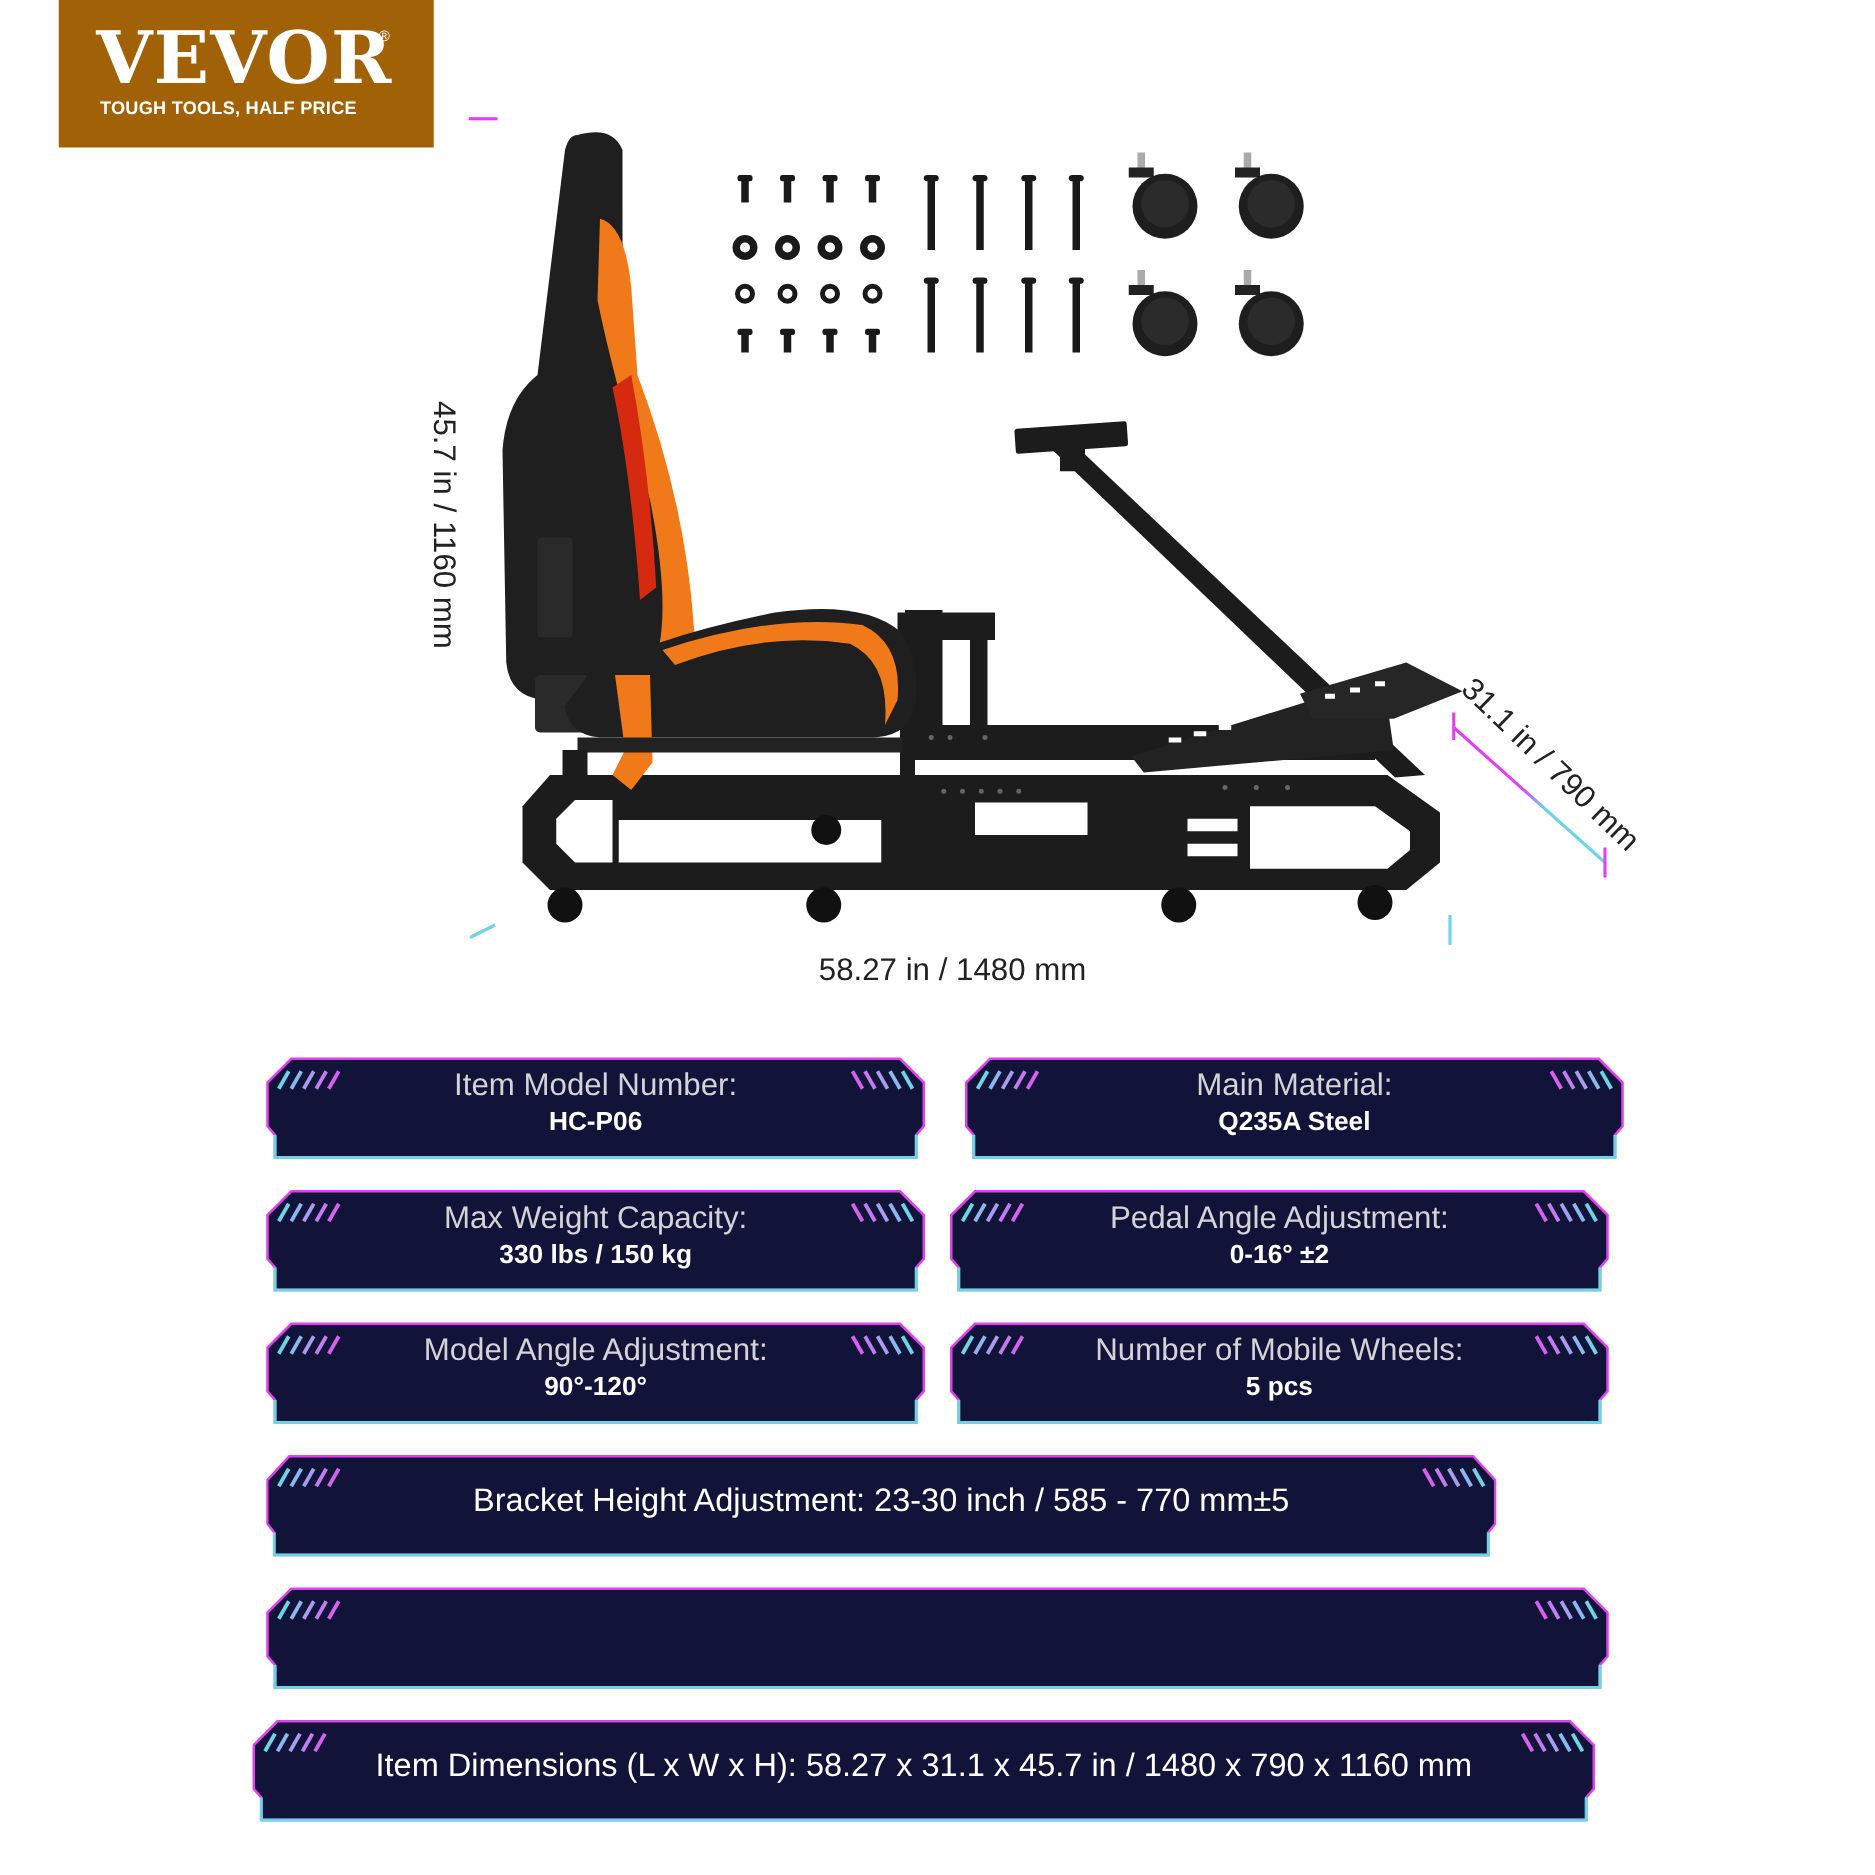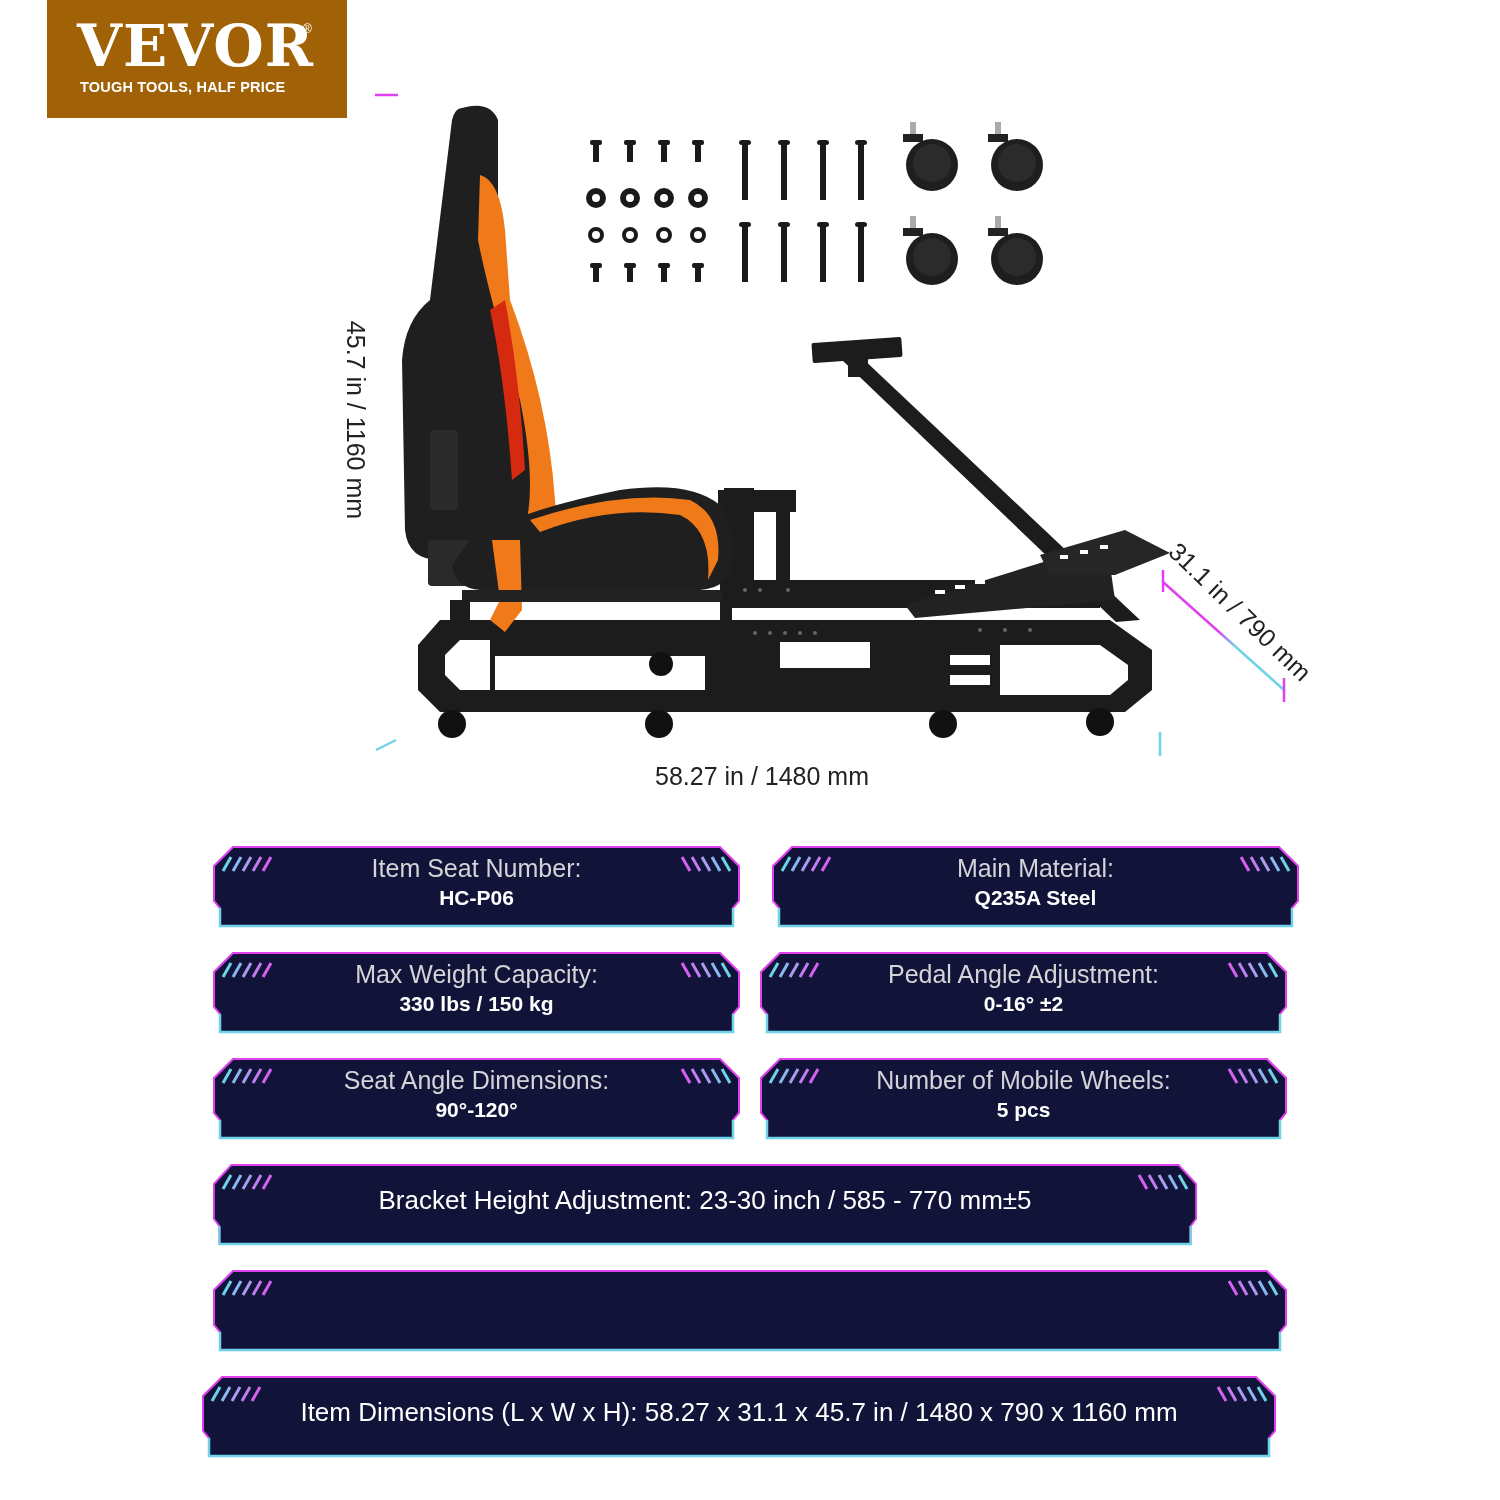--- a/index.html
+++ b/index.html
@@ -281,21 +281,21 @@
   <svg class="hatch right" viewBox="0 0 52 16">
       <g stroke-width="3">
         <line x1="2" y1="1" x2="10" y2="15" stroke="#d860f0"></line>
         <line x1="12" y1="1" x2="20" y2="15" stroke="#c27cf0"></line>
         <line x1="22" y1="1" x2="30" y2="15" stroke="#a89cee"></line>
         <line x1="32" y1="1" x2="40" y2="15" stroke="#8ab8ee"></line>
         <line x1="42" y1="1" x2="50" y2="15" stroke="#6fd3e8"></line>
       </g>
     </svg>
   <div class="text">
-      <span class="label">Item Seat Number:</span>
+      <span class="label">Item Model Number:</span>
       <span class="value">HC-P06</span>
     </div>
 </div>
 
 <div class="card" style="left:760px; top:846px; width:527px;margin-left:12px;">
   <svg class="frame" viewBox="0 0 527 84" preserveAspectRatio="none">
       <path d="M20 1 L507 1 L526 20 L526 55 L520 62 L520 80 L7 80 L7 62 L1 55 L1 20 Z" fill="#111438" stroke="#e040f0" stroke-width="2"></path>
       <path d="M7 62 L7 80 L520 80 L520 62" fill="none" stroke="#6fd3e8" stroke-width="2.5"></path>
     </svg>
   <svg class="hatch left" viewBox="0 0 52 16">
@@ -397,21 +397,21 @@
   <svg class="hatch right" viewBox="0 0 52 16">
       <g stroke-width="3">
         <line x1="2" y1="1" x2="10" y2="15" stroke="#d860f0"></line>
         <line x1="12" y1="1" x2="20" y2="15" stroke="#c27cf0"></line>
         <line x1="22" y1="1" x2="30" y2="15" stroke="#a89cee"></line>
         <line x1="32" y1="1" x2="40" y2="15" stroke="#8ab8ee"></line>
         <line x1="42" y1="1" x2="50" y2="15" stroke="#6fd3e8"></line>
       </g>
     </svg>
   <div class="text">
-      <span class="label">Seat Angle Dimensions:</span>
+      <span class="label">Model Angle Adjustment:</span>
       <span class="value">90°-120°</span>
     </div>
 </div>
 
 <div class="card" style="left:760px; top:1058px; width:527px;">
   <svg class="frame" viewBox="0 0 527 84" preserveAspectRatio="none">
       <path d="M20 1 L507 1 L526 20 L526 55 L520 62 L520 80 L7 80 L7 62 L1 55 L1 20 Z" fill="#111438" stroke="#e040f0" stroke-width="2"></path>
       <path d="M7 62 L7 80 L520 80 L520 62" fill="none" stroke="#6fd3e8" stroke-width="2.5"></path>
     </svg>
   <svg class="hatch left" viewBox="0 0 52 16">

